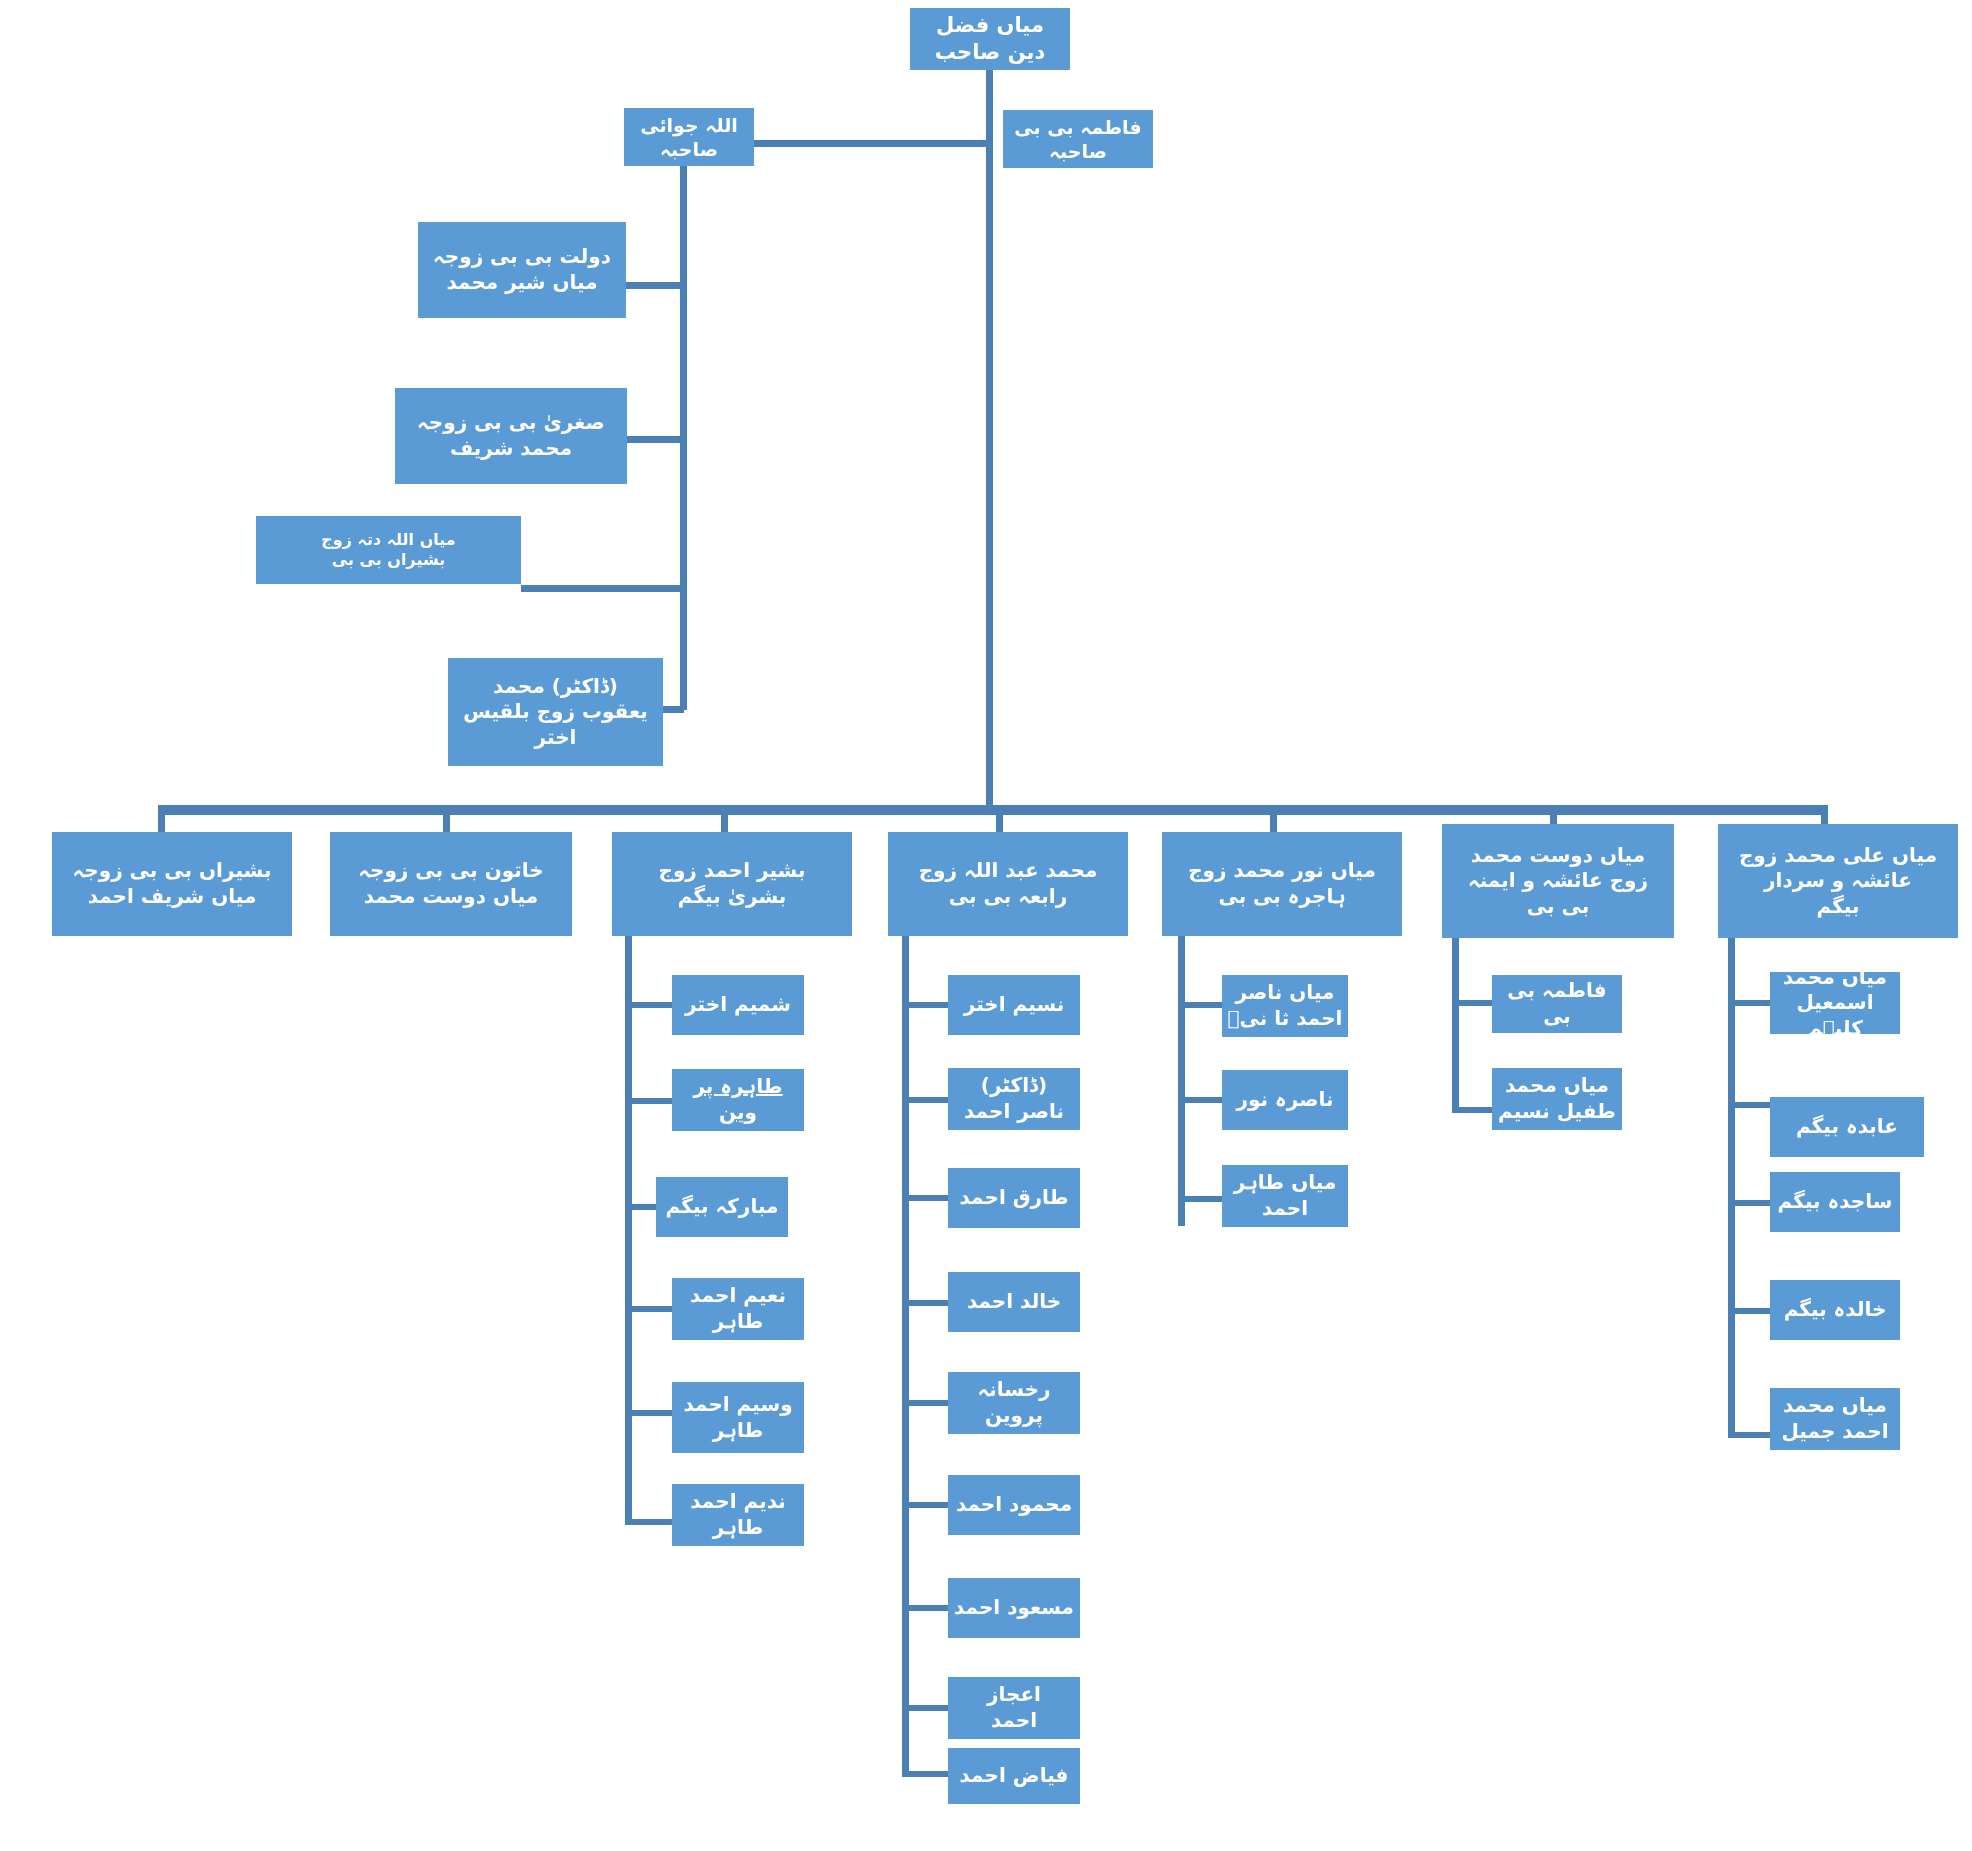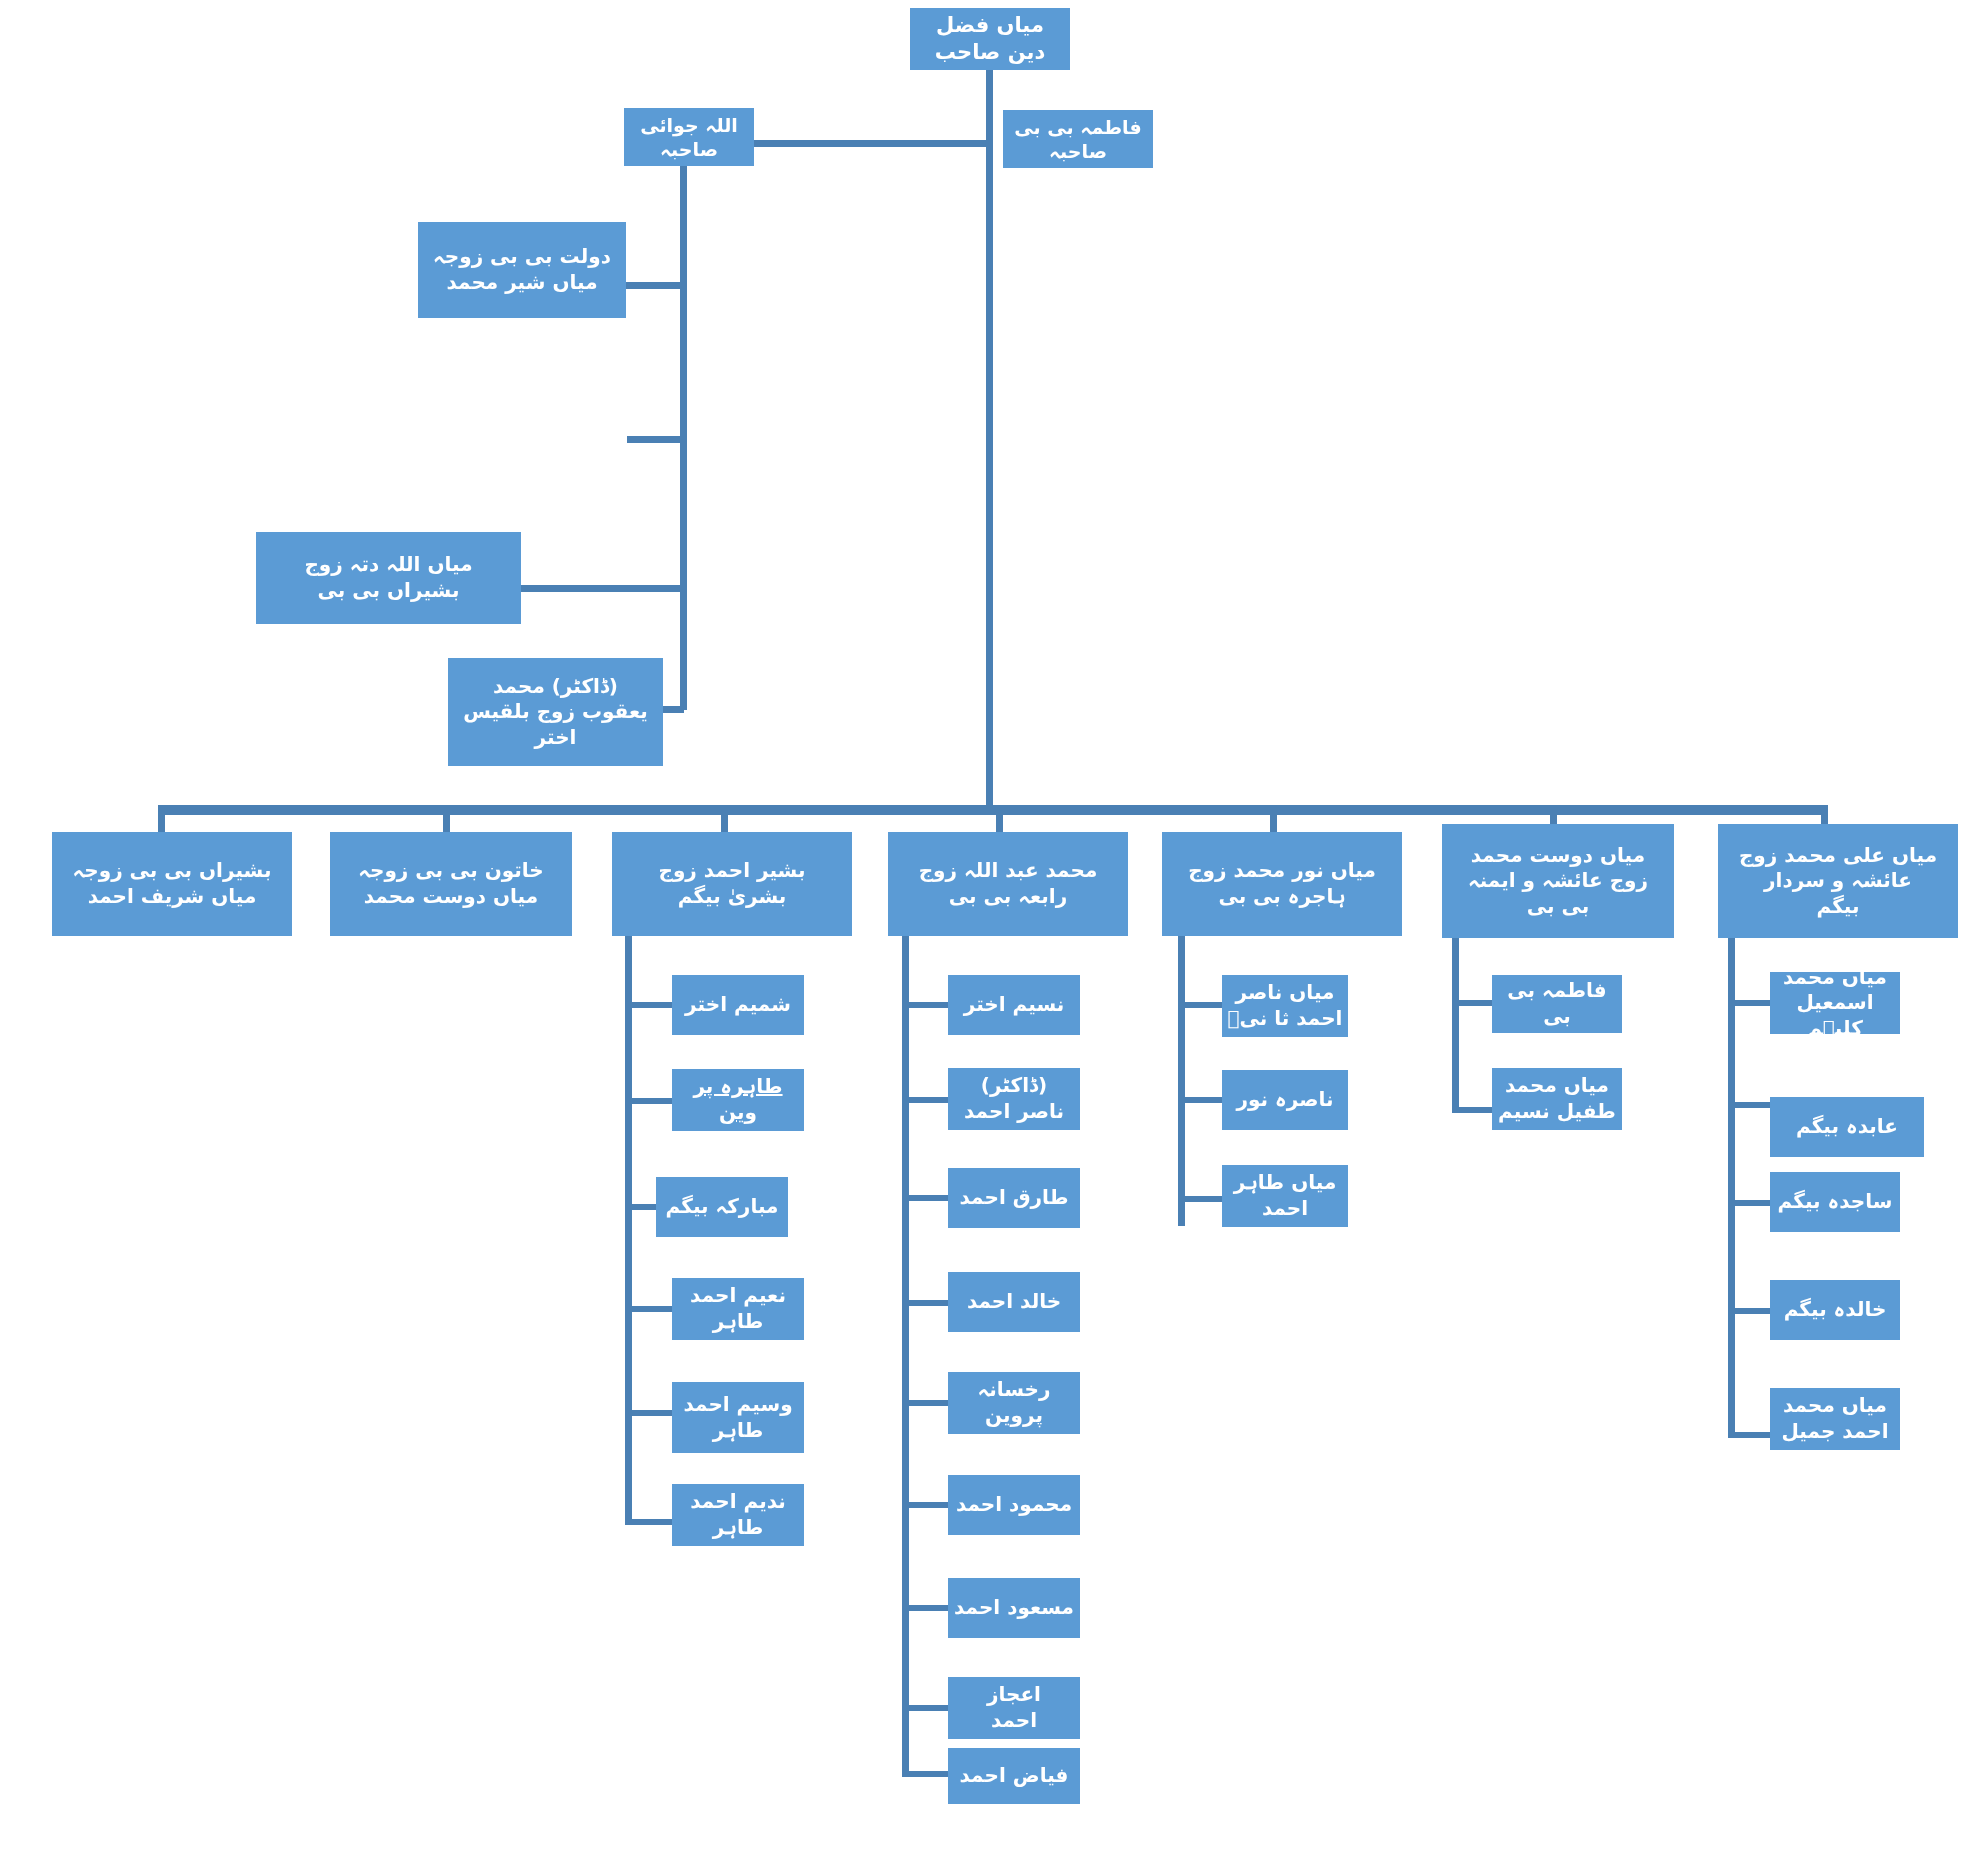--- a/index.html
+++ b/index.html
@@ -73,23 +73,27 @@
   <div class="connector h" style="left:754px; top:140px; width:236px;"></div>
 
   <div class="connector v" style="left:680px; top:140px; height:570px;"></div>
 
   <div class="node" style="left:418px; top:222px; width:208px; height:96px; font-size:20px;">
     <span>دولت بی بی زوجہ
 میاں شیر محمد</span>
   </div>
   <div class="connector h" style="left:626px; top:282px; width:58px;"></div>
 
+  <div class="node" style="left:395px; top:388px; width:232px; height:96px; font-size:20px;">
+    <span>صغریٰ بی بی زوجہ
+محمد شریف</span>
+  </div>
   <div class="connector h" style="left:627px; top:436px; width:57px;"></div>
 
-  <div class="node" style="left:256px; top:532px; width:265px; height:92px; font-size:20px;">
+  <div class="node" style="left:256px; top:516px; width:265px; height:68px; font-size:16px;">
     <span>میاں اللہ دتہ زوج
 بشیراں بی بی</span>
   </div>
   <div class="connector h" style="left:521px; top:585px; width:163px;"></div>
 
   <div class="node" style="left:413px; top:658px; width:215px; height:108px; font-size:20px;margin-left:35px;">
     <span>(ڈاکٹر) محمد
 یعقوب زوج بلقیس
 اختر</span>
   </div>

